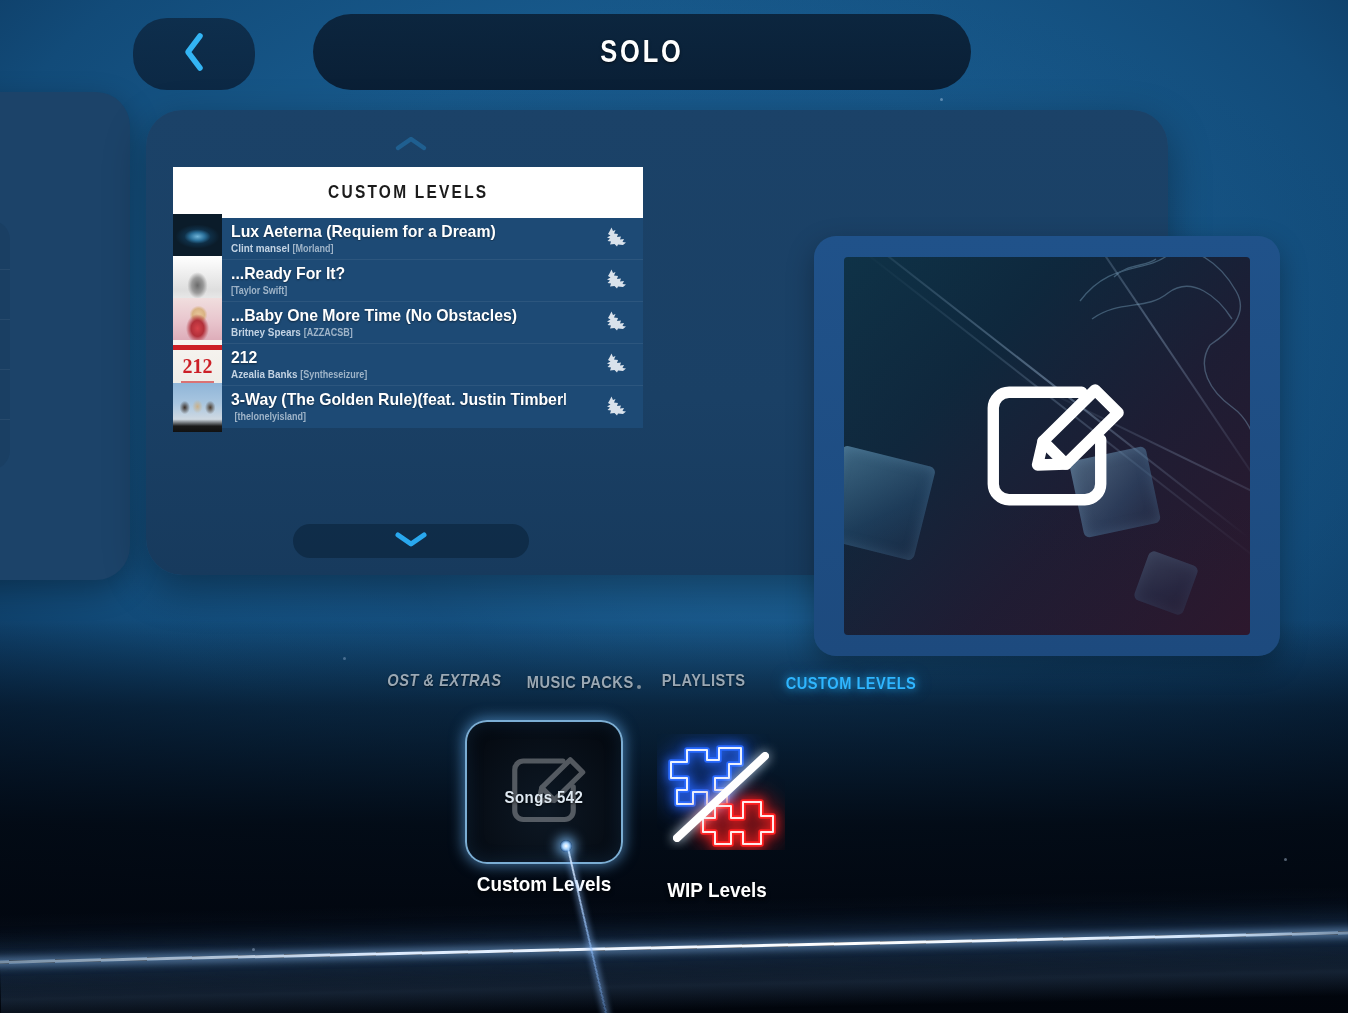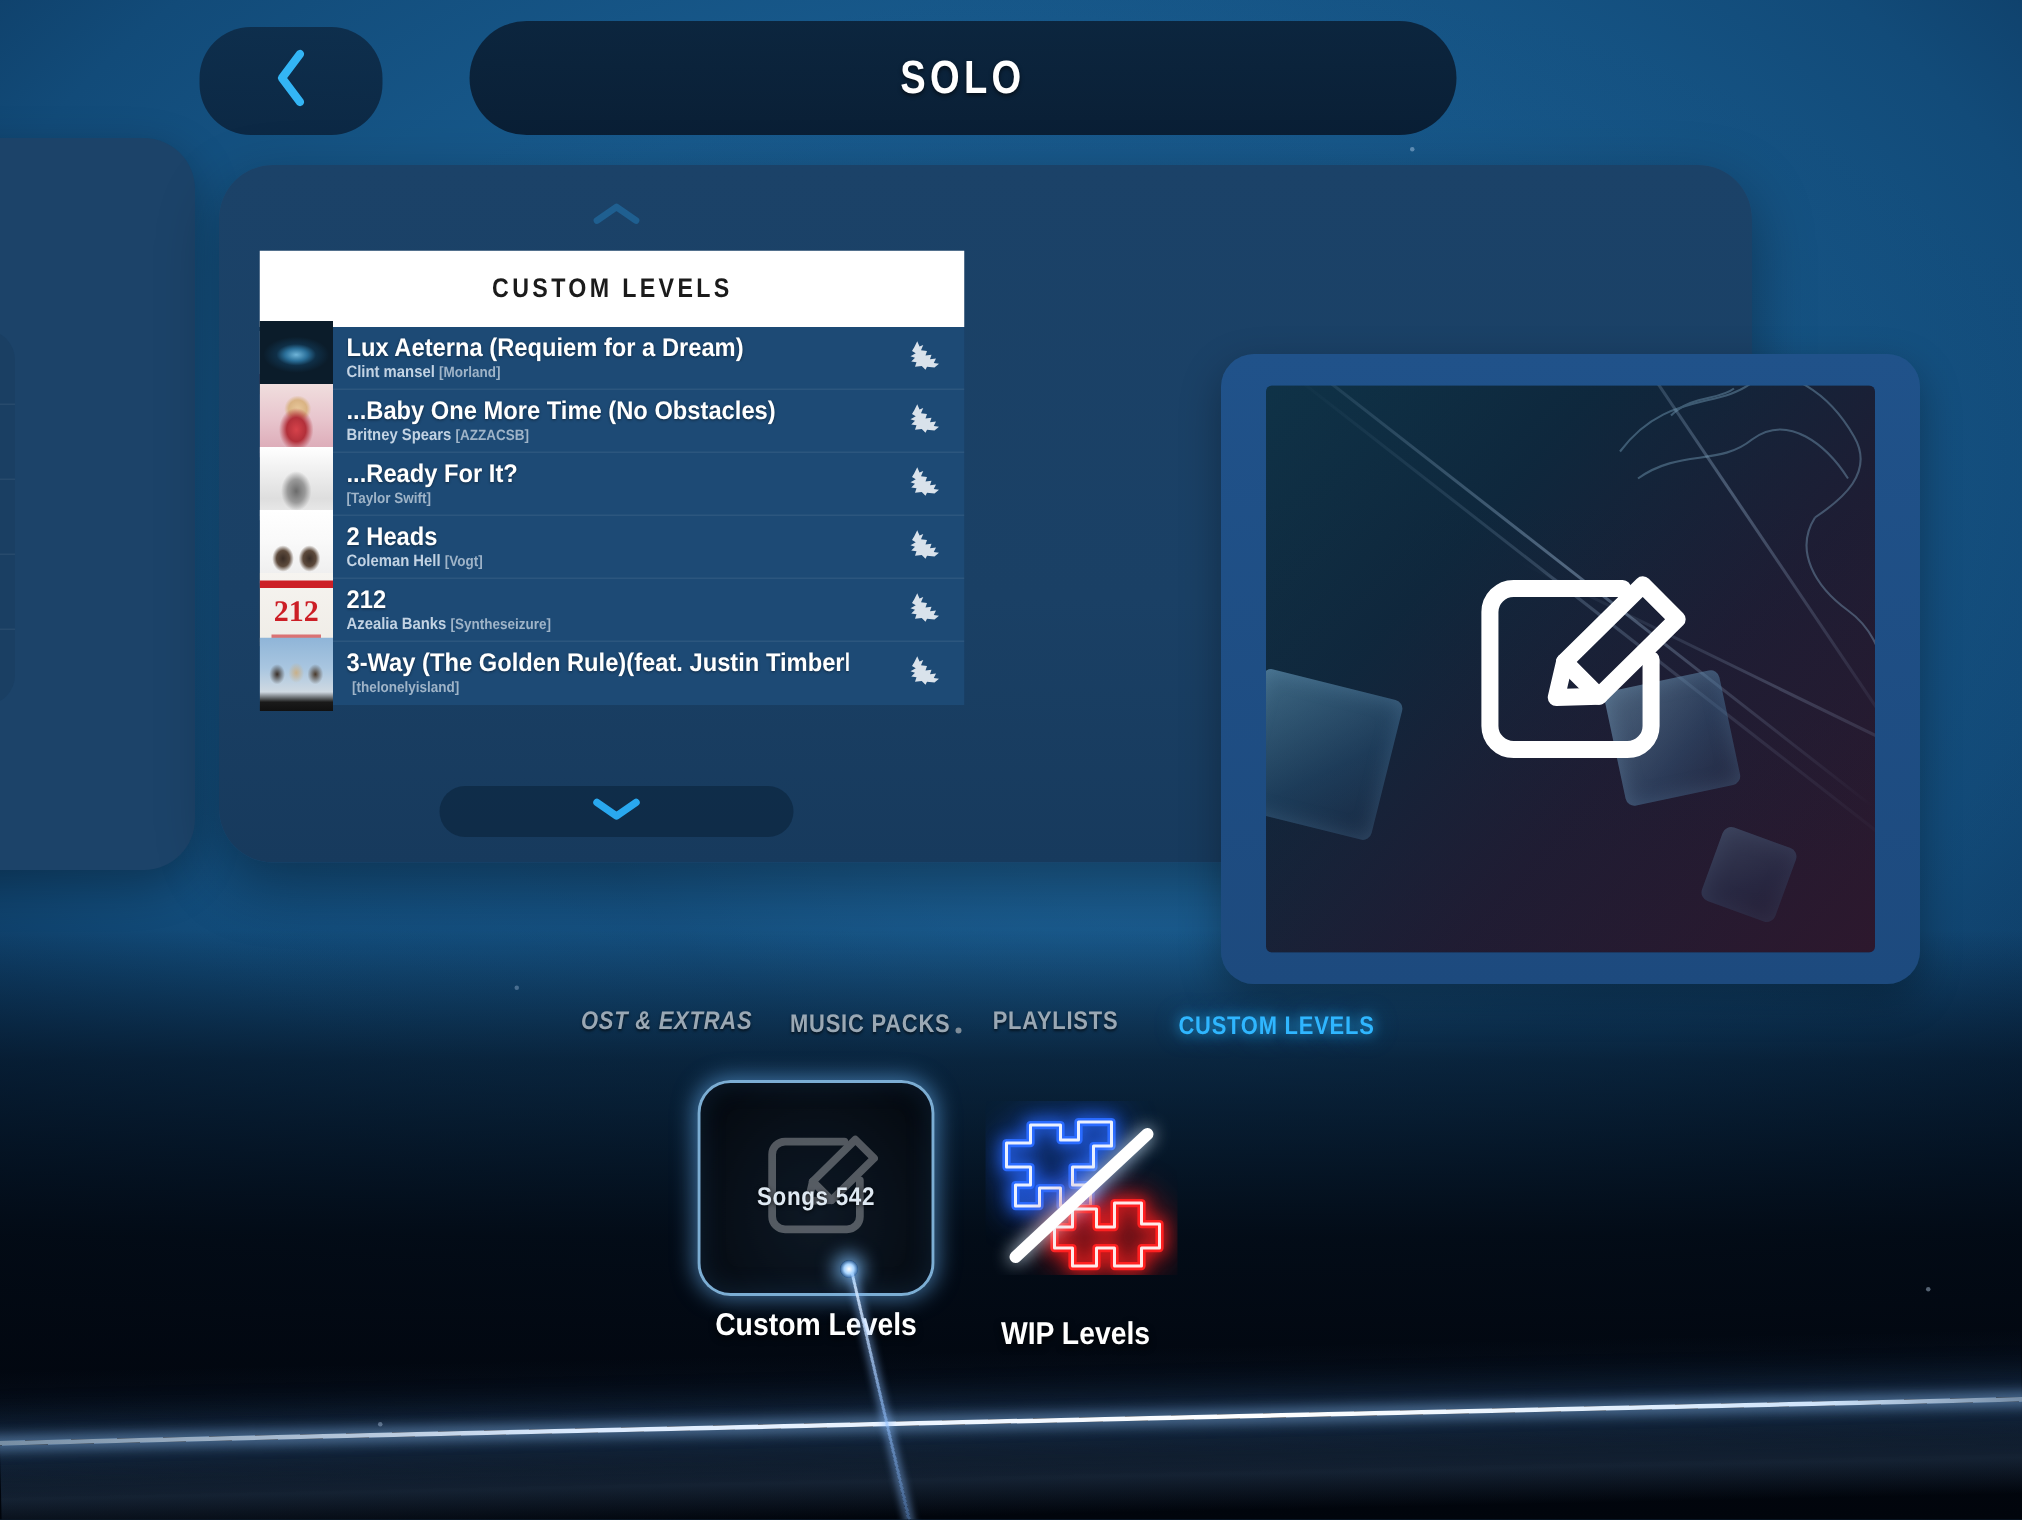--- a/index.html
+++ b/index.html
@@ -322,84 +322,62 @@
           <svg viewBox="0 0 24 21" fill="#e9eff5">
             <path d="M4.5 5.5 L6.5 1.5 L8 5 L10.5 4 L9 7.5 L13 8 L12 11 L16 10.5 L15 13.5 L19 13 L17.5 16 L21 16.5 L18 19 L13 18.5 L12 20.5 L9.5 18 L5 18.5 L6 15.5 L2.5 15 L5 12.5 L2 11.5 L5.5 9.5 L3 8 Z" opacity="0.92"></path>
           </svg>
         </span>
       </div>
     </div>
 
     <div class="song-row">
       <div class="art">
         <div class="inner" style="background:
+            radial-gradient(ellipse 13px 17px at 50% 60%, #6b6b6b 0%, #9a9a9a 45%, rgba(200,200,200,0) 78%),
+            linear-gradient(180deg,#ffffff 0%,#f2f2f2 28%,#dedede 70%,#efefef 100%);"></div>
+      </div>
+      <div class="meta">
+        <div class="title">...Ready For It?</div>
+        <div class="sub">
+          <span></span>
+          <span class="mapper">[Taylor Swift]</span>
+        </div>
+      </div>
+      <div class="badge">
+        <span>
+          <svg viewBox="0 0 24 21" fill="#e9eff5">
+            <path d="M4.5 5.5 L6.5 1.5 L8 5 L10.5 4 L9 7.5 L13 8 L12 11 L16 10.5 L15 13.5 L19 13 L17.5 16 L21 16.5 L18 19 L13 18.5 L12 20.5 L9.5 18 L5 18.5 L6 15.5 L2.5 15 L5 12.5 L2 11.5 L5.5 9.5 L3 8 Z" opacity="0.92"></path>
+          </svg>
+        </span>
+      </div>
+    </div>
+
+    <div class="song-row">
+      <div class="art">
+        <div class="inner" style="background:
             radial-gradient(ellipse 16px 20px at 50% 62%, #d6424a 0%, #b2303a 40%, rgba(200,80,90,0) 72%),
             radial-gradient(ellipse 10px 10px at 52% 34%, #e8c79a 0%, #d9b383 60%, rgba(220,180,130,0) 90%),
             linear-gradient(180deg,#f0dede 0%,#e8c5cd 48%,#d9a4b2 100%);"></div>
       </div>
       <div class="meta">
         <div class="title">...Baby One More Time (No Obstacles)</div>
         <div class="sub">
           <span>Britney Spears</span>
           <span class="mapper">[AZZACSB]</span>
         </div>
       </div>
       <div class="badge">
         <span>
           <svg viewBox="0 0 24 21" fill="#e9eff5">
             <path d="M4.5 5.5 L6.5 1.5 L8 5 L10.5 4 L9 7.5 L13 8 L12 11 L16 10.5 L15 13.5 L19 13 L17.5 16 L21 16.5 L18 19 L13 18.5 L12 20.5 L9.5 18 L5 18.5 L6 15.5 L2.5 15 L5 12.5 L2 11.5 L5.5 9.5 L3 8 Z" opacity="0.92"></path>
           </svg>
         </span>
       </div>
     </div>
 
-    <div class="song-row">
-      <div class="art">
-        <div class="inner" style="background:
-            radial-gradient(ellipse 13px 17px at 50% 60%, #6b6b6b 0%, #9a9a9a 45%, rgba(200,200,200,0) 78%),
-            linear-gradient(180deg,#ffffff 0%,#f2f2f2 28%,#dedede 70%,#efefef 100%);"></div>
-      </div>
-      <div class="meta">
-        <div class="title">...Ready For It?</div>
-        <div class="sub">
-          <span></span>
-          <span class="mapper">[Taylor Swift]</span>
-        </div>
-      </div>
-      <div class="badge">
-        <span>
-          <svg viewBox="0 0 24 21" fill="#e9eff5">
-            <path d="M4.5 5.5 L6.5 1.5 L8 5 L10.5 4 L9 7.5 L13 8 L12 11 L16 10.5 L15 13.5 L19 13 L17.5 16 L21 16.5 L18 19 L13 18.5 L12 20.5 L9.5 18 L5 18.5 L6 15.5 L2.5 15 L5 12.5 L2 11.5 L5.5 9.5 L3 8 Z" opacity="0.92"></path>
-          </svg>
-        </span>
-      </div>
-    </div>
-
-    <div class="song-row">
-      <div class="art">
-        <div class="inner" style="background:
-            radial-gradient(ellipse 9px 11px at 32% 66%, #3a2d26 0%, #5d4a3c 48%, rgba(120,95,75,0) 80%),
-            radial-gradient(ellipse 9px 11px at 68% 66%, #3a2d26 0%, #5d4a3c 48%, rgba(120,95,75,0) 80%),
-            linear-gradient(180deg,#ffffff 0%,#fafafa 40%,#ececec 100%);"></div>
-      </div>
-      <div class="meta">
-        <div class="title">2 Heads</div>
-        <div class="sub">
-          <span>Coleman Hell</span>
-          <span class="mapper">[Vogt]</span>
-        </div>
-      </div>
-      <div class="badge">
-        <span>
-          <svg viewBox="0 0 24 21" fill="#e9eff5">
-            <path d="M4.5 5.5 L6.5 1.5 L8 5 L10.5 4 L9 7.5 L13 8 L12 11 L16 10.5 L15 13.5 L19 13 L17.5 16 L21 16.5 L18 19 L13 18.5 L12 20.5 L9.5 18 L5 18.5 L6 15.5 L2.5 15 L5 12.5 L2 11.5 L5.5 9.5 L3 8 Z" opacity="0.92"></path>
-          </svg>
-        </span>
-      </div>
-    </div>
 
     <div class="song-row">
       <div class="art">
         <div class="inner" style="position:relative;background:linear-gradient(180deg,#f6f4f0 0%,#efece6 100%);">
           <div style="position:absolute;left:0;right:0;top:5px;height:5px;background:#cc1f26;"></div>
           <div style="position:absolute;left:0;right:0;top:16px;height:21px;
                       color:#cc1f26;font-weight:bold;font-size:20px;text-align:center;line-height:21px;
                       font-family:'Liberation Serif',serif;">212</div>
           <div style="position:absolute;left:8px;right:8px;bottom:5px;height:3px;background:#cc1f26;opacity:.6;"></div>
         </div>

